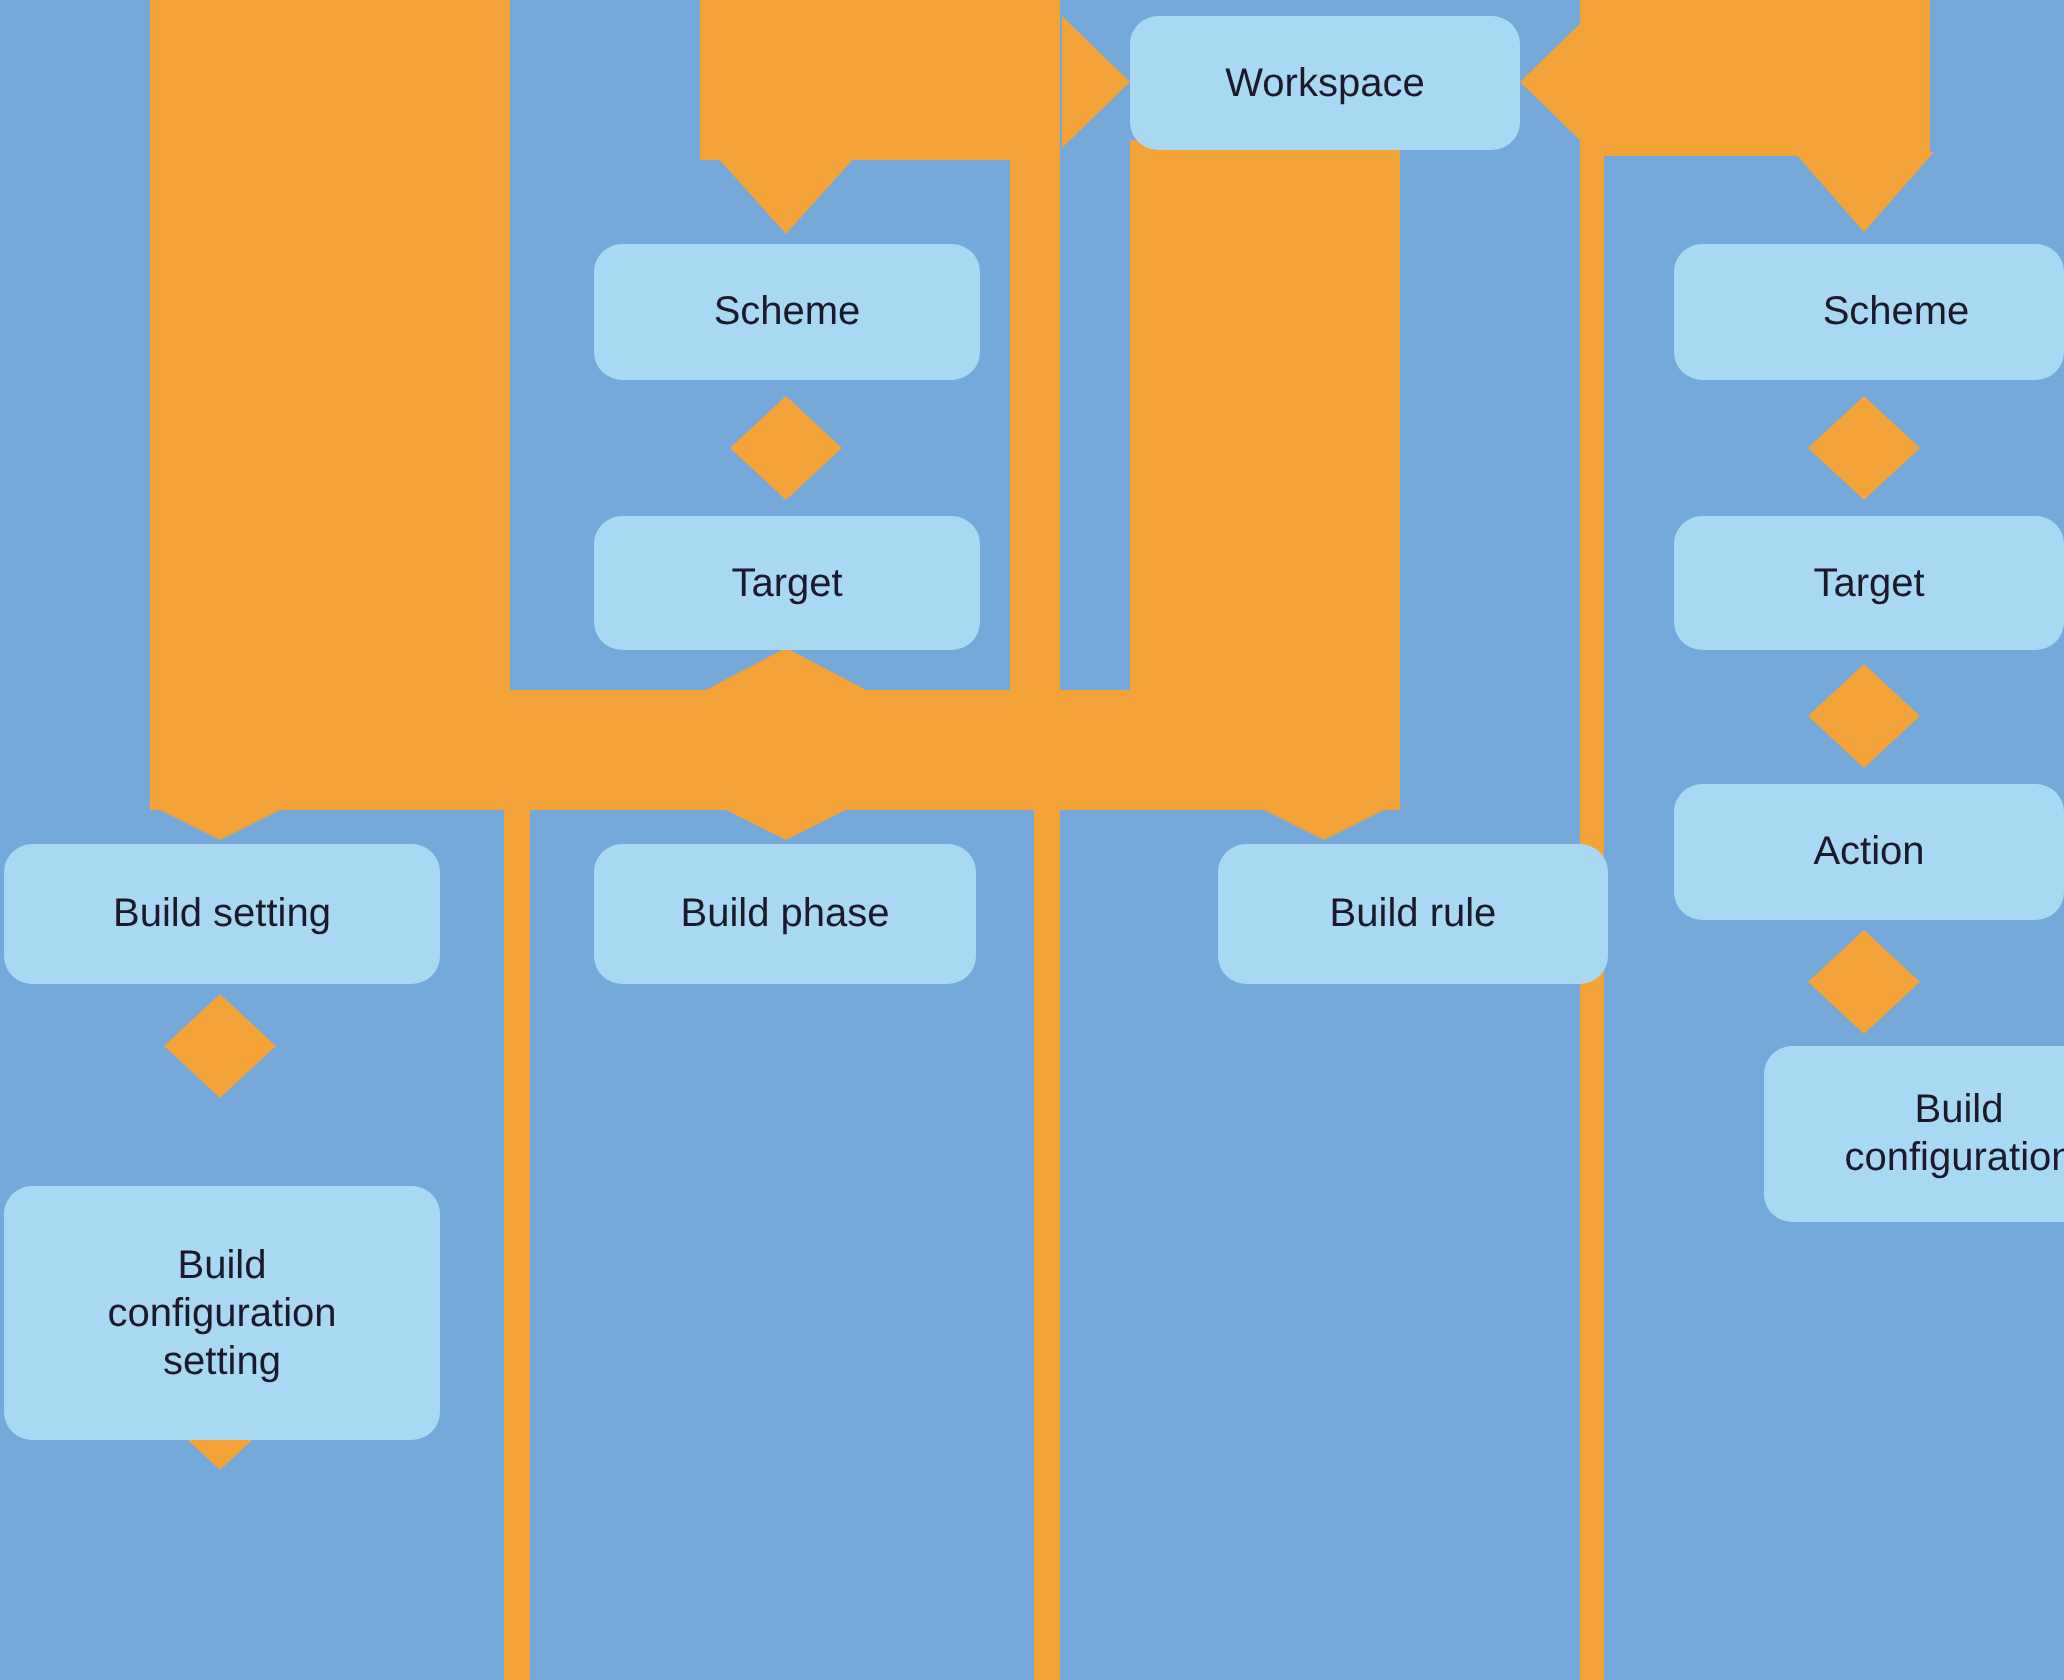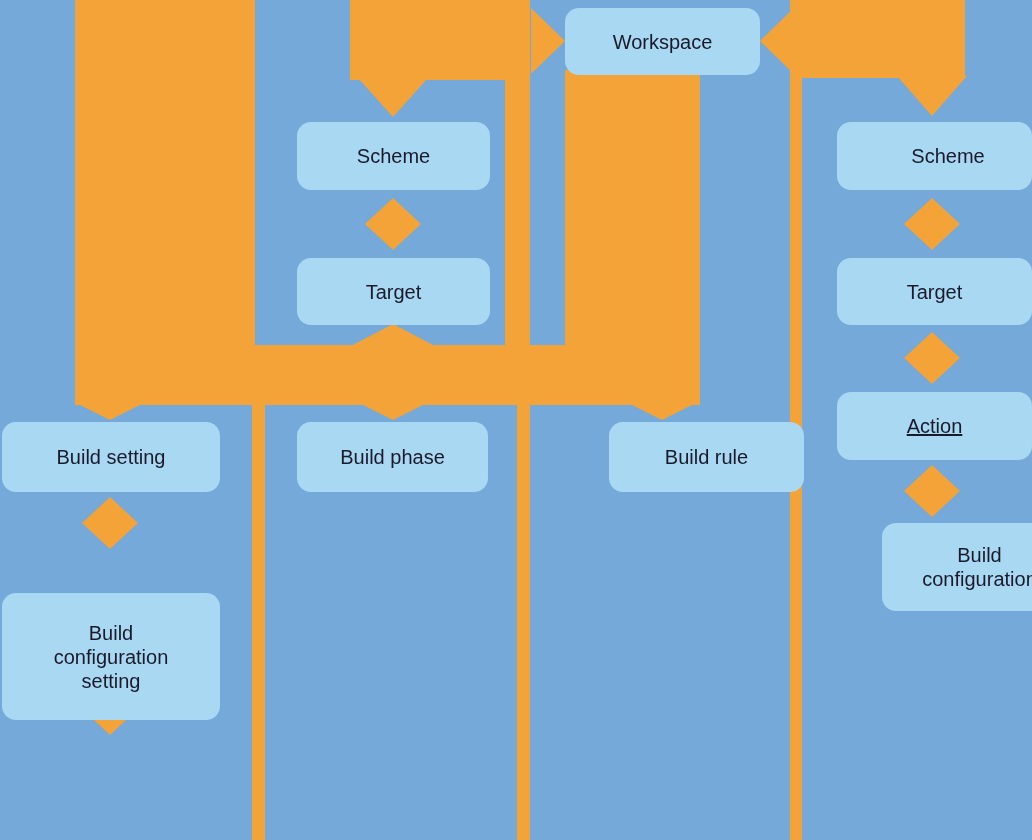--- a/index.html
+++ b/index.html
@@ -32,21 +32,21 @@
   #n-workspace{left:565px;top:8px;width:195px;height:67px;}
   #n-project{left:297px;top:122px;width:193px;height:68px;}
   #n-target-left{left:297px;top:258px;width:193px;height:67px;}
   #n-build-setting{left:2px;top:422px;width:218px;height:70px;text-align:center;}
   #n-build-phase{left:297px;top:422px;width:191px;height:70px;}
   #n-build-rule{left:565px;top:422px;width:195px;height:70px;margin-left:44px;}
   #n-build-config-setting{left:2px;top:553px;width:218px;height:127px;padding:0 30px;margin-top:40px;}
   #n-conditionalized-setting{left:2px;top:738px;width:218px;height:97px;padding:0 8px;}
   #n-scheme{left:837px;top:122px;width:195px;height:68px;padding-left:27px;}
   #n-target-right{left:837px;top:258px;width:195px;height:67px;}
-  #n-action{left:837px;top:392px;width:195px;height:68px;text-decoration:underline;}
+  #n-action{left:837px;top:392px;width:195px;height:68px;}
   #n-build-configuration{left:837px;top:523px;width:195px;height:88px;padding:0 20px;margin-left:45px;}
 </style>
 </head>
 <body>
 
 <div class="canvas">
 
   <svg class="connector-layer" width="1032" height="840" viewBox="0 0 1032 840" aria-hidden="true">
     <g style="fill:var(--connector)">
 

